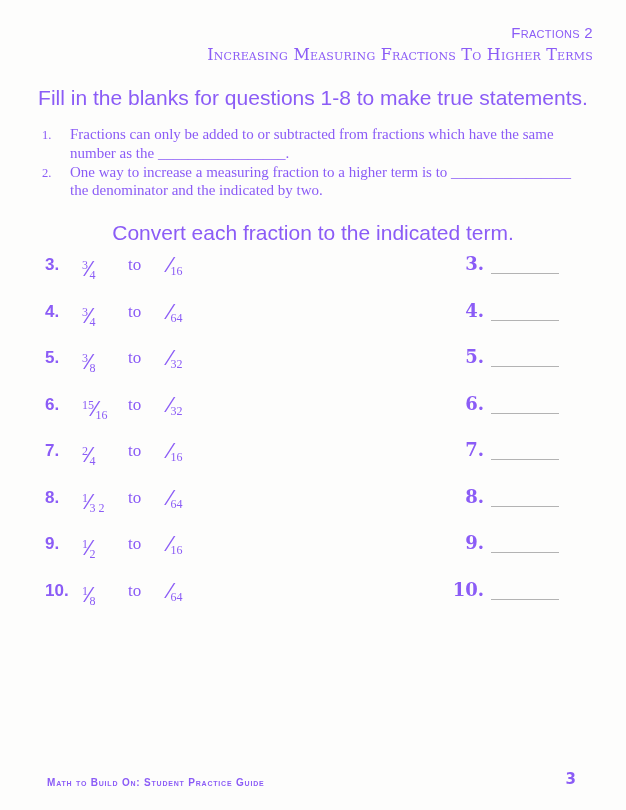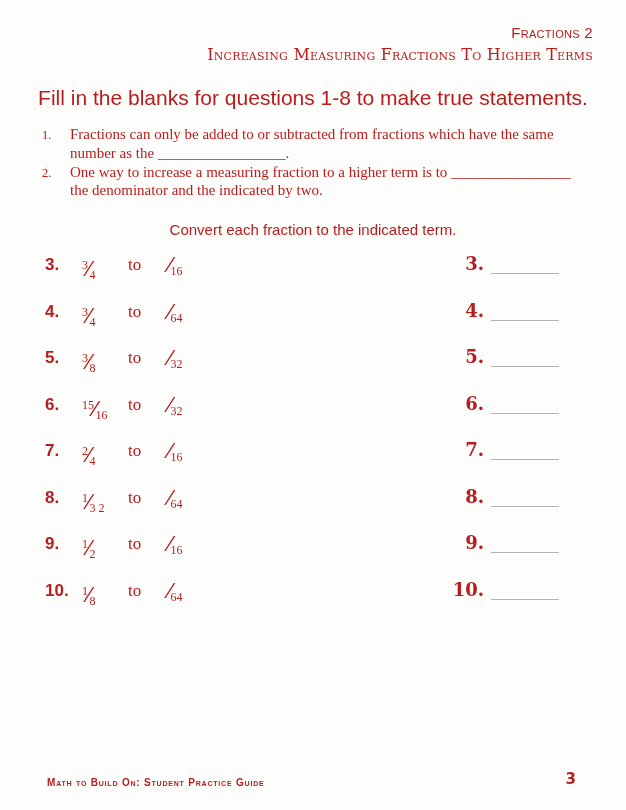--- a/index.html
+++ b/index.html
@@ -1,30 +1,30 @@
 <!DOCTYPE html>
 <html><head>
 <meta charset="utf-8">
 <style>
   html,body{margin:0;padding:0;background:#9a9a9a;}
   .page{position:relative;width:626px;height:810px;margin:0 auto;background:#fdfdfc;
-        font-family:"Liberation Serif",serif;color:#b91c1c;overflow:hidden;}
+        font-family:"Liberation Serif",serif;color:#8b5cf6;overflow:hidden;}
 
   
   .header{position:absolute;top:24px;right:33px;text-align:right;}
   .kicker{font-family:"Liberation Sans",sans-serif;font-variant:small-caps;
           font-size:15px;letter-spacing:.3px;}
   .title{font-family:"DejaVu Serif",serif;font-weight:normal;font-variant:small-caps;
          font-size:16px;letter-spacing:.2px;margin:4px 0 0;}
 
   
   .fill-instruction{position:absolute;top:86px;left:0;width:626px;text-align:center;
                     font-family:"Liberation Sans",sans-serif;font-size:21px;margin:0;}
   .convert-instruction{position:absolute;top:221px;left:0;width:626px;text-align:center;
-                    font-family:"Liberation Sans",sans-serif;font-size:15px;margin:0;}
+                    font-family:"Liberation Sans",sans-serif;font-size:21px;margin:0;}
 
   
   .fill-items{position:absolute;top:125px;left:42px;width:552px;}
   .fill-item{display:flex;}
   .inum{flex:none;width:15px;font-size:12.5px;padding-top:3px;}
   .itext{font-size:15px;line-height:18.8px;margin-left:13px;}
 
   
   .row{position:absolute;left:0;width:626px;height:30px;}
   .pnum{position:absolute;left:45px;top:2px;font-family:"Liberation Sans",sans-serif;

